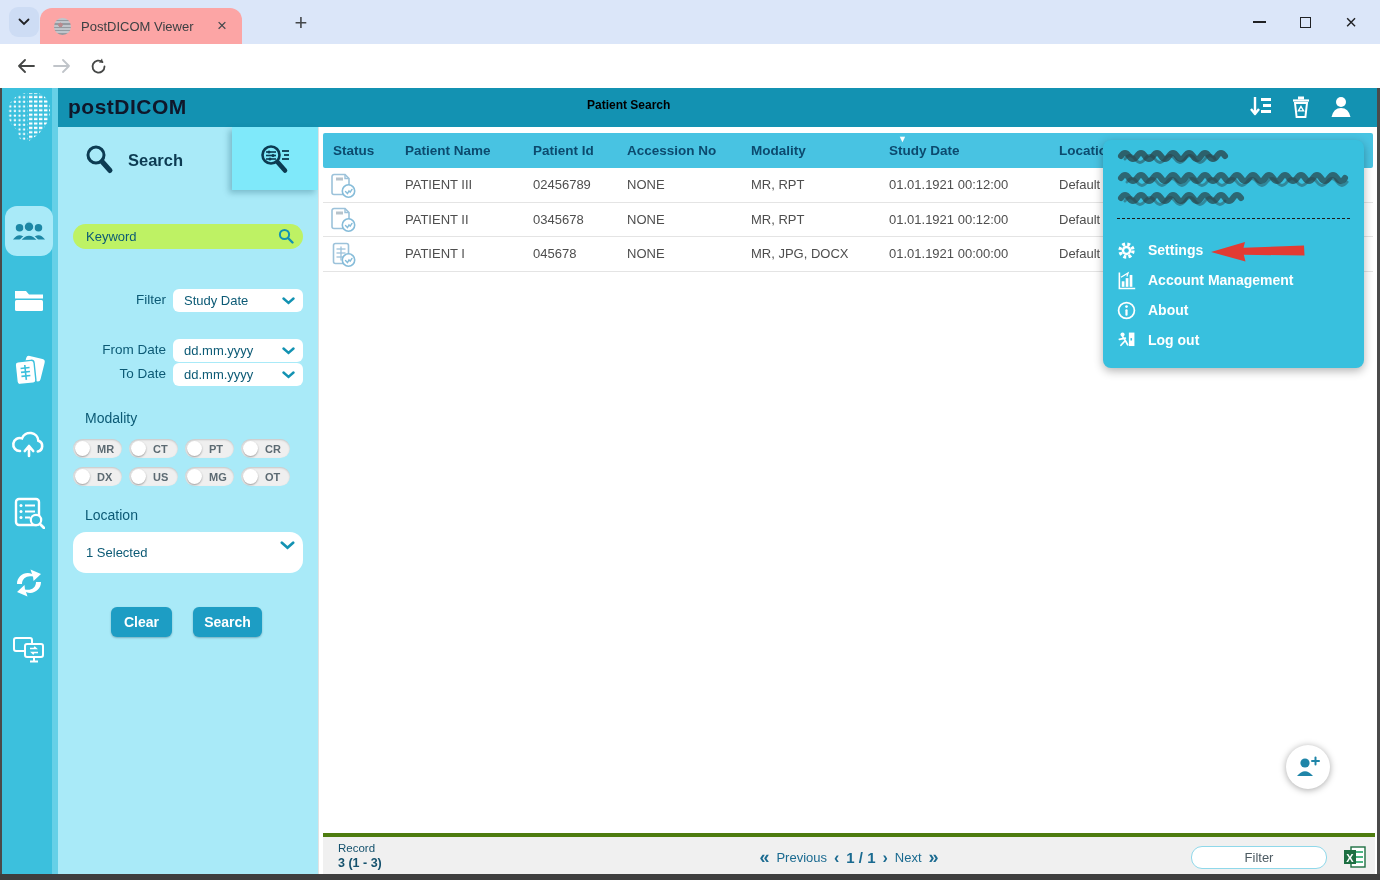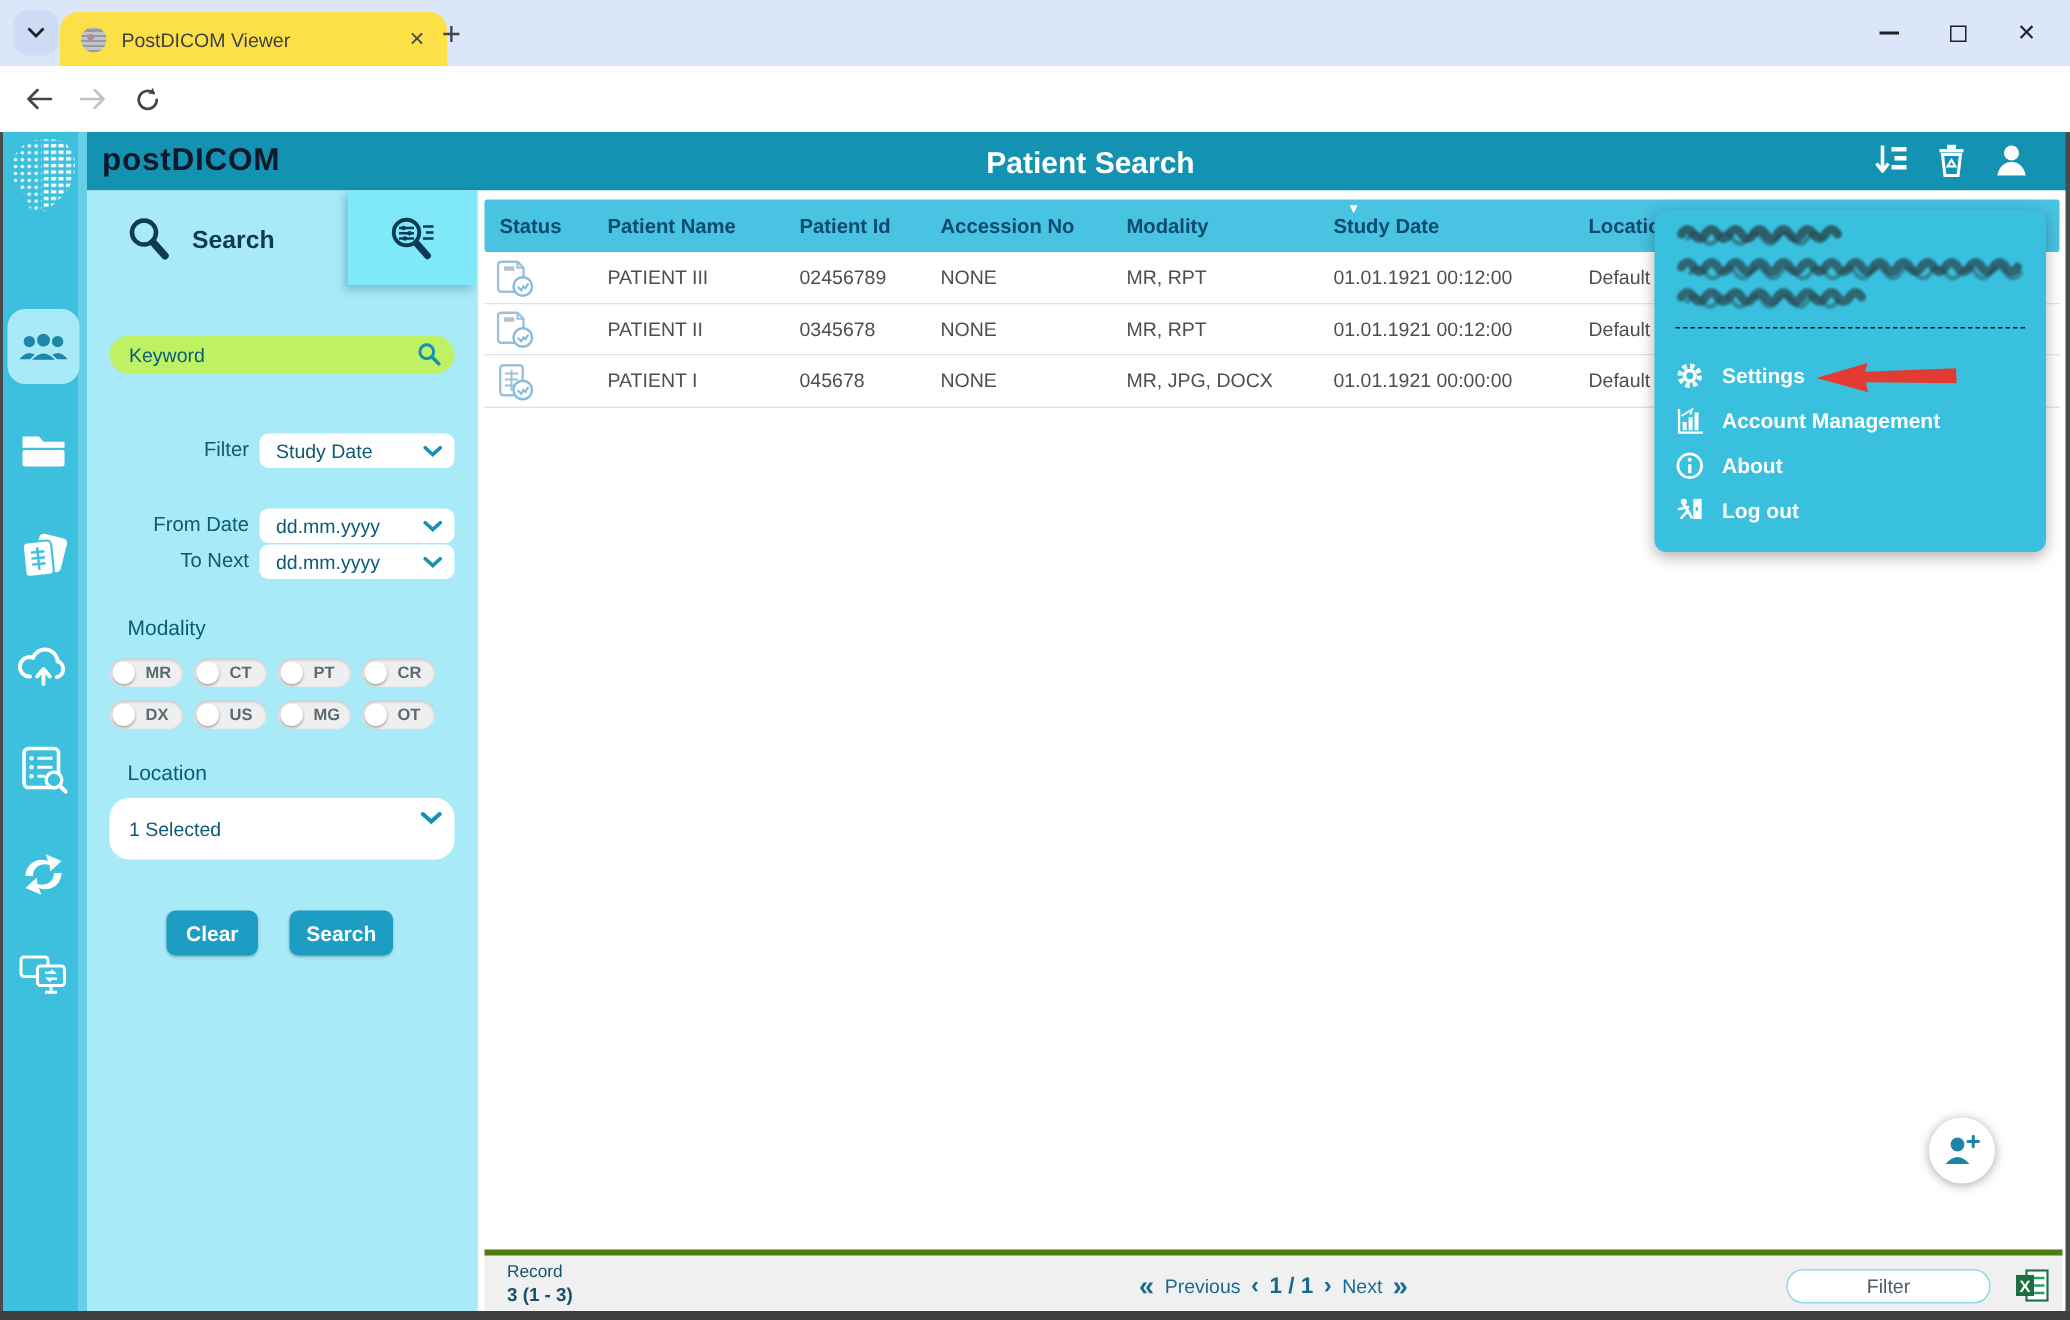--- a/index.html
+++ b/index.html
@@ -3,21 +3,21 @@
 <meta charset="utf-8">
 <style>
   * { margin:0; padding:0; box-sizing:border-box; }
   html,body { width:1380px; height:880px; overflow:hidden; }
   body { font-family:"Liberation Sans","DejaVu Sans",sans-serif; }
   #screen { position:relative; width:1380px; height:880px; background:#fff; }
 
   
   .tabstrip { position:absolute; left:0; top:0; width:1380px; height:44px; background:#dbe6f9; }
   .tabsearch-btn { position:absolute; left:9px; top:7px; width:30px; height:30px; border-radius:9px; background:#cddcf4; display:flex; align-items:center; justify-content:center; cursor:pointer; }
-  .tab { position:absolute; left:40px; top:8px; width:258px; height:36px; background:#fde047; border-radius:12px 12px 0 0; display:flex; align-items:center; padding:0 10px 0 14px; }
+  .tab { position:absolute; left:40px; top:8px; width:202px; height:36px; background:#fca5a5; border-radius:12px 12px 0 0; display:flex; align-items:center; padding:0 10px 0 14px; }
   .favicon { width:17px; height:17px; border-radius:50%; background:
       radial-gradient(circle at 38% 40%, #b98a8d 0 2px, transparent 2.5px),
       repeating-linear-gradient(0deg,#959ba1 0 1.5px,#c0c5cb 1.5px 3.5px);
       flex:0 0 17px; }
   .tab-title { font-size:13px; color:#3c4043; margin-left:10px; flex:1 1 auto; white-space:nowrap; overflow:hidden; }
   .tab-close { font-size:17px; color:#45494d; width:20px; text-align:center; cursor:pointer; }
   .newtab { position:absolute; left:286px; top:8px; width:30px; height:30px; font-size:22px; color:#44474a; display:flex; align-items:center; justify-content:center; cursor:pointer; }
   .wincontrols { position:absolute; right:6px; top:0; height:44px; display:flex; }
   .winbtn { width:46px; height:44px; display:flex; align-items:center; justify-content:center; cursor:pointer; color:#202124; }
   .min-glyph { width:13px; height:2px; background:#202124; }
@@ -29,21 +29,21 @@
   .urlpill { position:absolute; left:128px; top:46px; width:1112px; height:33px; background:#ecf1fb; border-radius:17px; display:flex; align-items:center; padding:0 14px; }
   .url-text { font-size:14px; color:#26282b; margin-left:12px; }
   .guest-chip { position:absolute; left:1258px; top:46px; width:76px; height:33px; background:#fff; border:1px solid #d7dade; border-radius:17px; display:flex; align-items:center; justify-content:center; gap:6px; cursor:pointer; }
   .guest-label { font-size:13px; color:#3c4043; }
   .kebab { position:absolute; left:1348px; top:50px; width:24px; height:24px; display:flex; flex-direction:column; align-items:center; justify-content:center; gap:2.5px; cursor:pointer; }
   .kebab i { width:3.2px; height:3.2px; border-radius:50%; background:#5f6368; }
 
   
   .appheader { position:absolute; left:57px; top:88px; width:1323px; height:39px; background:#1392b2; }
   .brand { position:absolute; left:11px; top:7px; font-size:21px; font-weight:700; color:#0f172a; letter-spacing:.5px; }
-  .page-title { position:absolute; left:530px; width:280px; top:10px; text-align:center; font-size:20px; font-weight:700; color:#ffffff; }
+  .page-title { position:absolute; left:530px; width:280px; top:10px; font-size:12px; font-weight:700; color:#000000; }
   .hicon { position:absolute; top:6px; width:28px; height:28px; cursor:pointer; }
 
   
   .sidebar { position:absolute; left:0; top:88px; width:58px; height:786px; background:#3cc0dd; }
   .sidebar .edge { position:absolute; right:0; top:0; width:6px; height:100%; background:#66d0e7; }
   .brain { position:absolute; left:4px; top:3px; }
   .sideitem { position:absolute; left:0; width:58px; height:44px; display:flex; align-items:center; justify-content:center; cursor:pointer; }
   .sideitem.selected { left:5px; width:48px; height:50px; background:#a9eaf8; border-radius:12px; }
 
   
@@ -342,21 +342,21 @@
     <div class="frow" style="top:212px">
       <span class="flabel">From Date</span>
       <div class="fselect">
         <span>dd.mm.yyyy</span>
         <svg class="chev" width="13" height="8" viewBox="0 0 13 8">
             <path d="M1.5,1.5 L6.5,6 L11.5,1.5" fill="none" stroke="#1392b2" stroke-width="2.4" stroke-linecap="round"></path>
           </svg>
       </div>
     </div>
     <div class="frow" style="top:236px">
-      <span class="flabel">To Next</span>
+      <span class="flabel">To Date</span>
       <div class="fselect">
         <span>dd.mm.yyyy</span>
         <svg class="chev" width="13" height="8" viewBox="0 0 13 8">
             <path d="M1.5,1.5 L6.5,6 L11.5,1.5" fill="none" stroke="#1392b2" stroke-width="2.4" stroke-linecap="round"></path>
           </svg>
       </div>
     </div>
 
     <div class="sec-label" style="left:27px; top:283px">Modality</div>
     <div class="pill" style="left:15px; top:312px">

